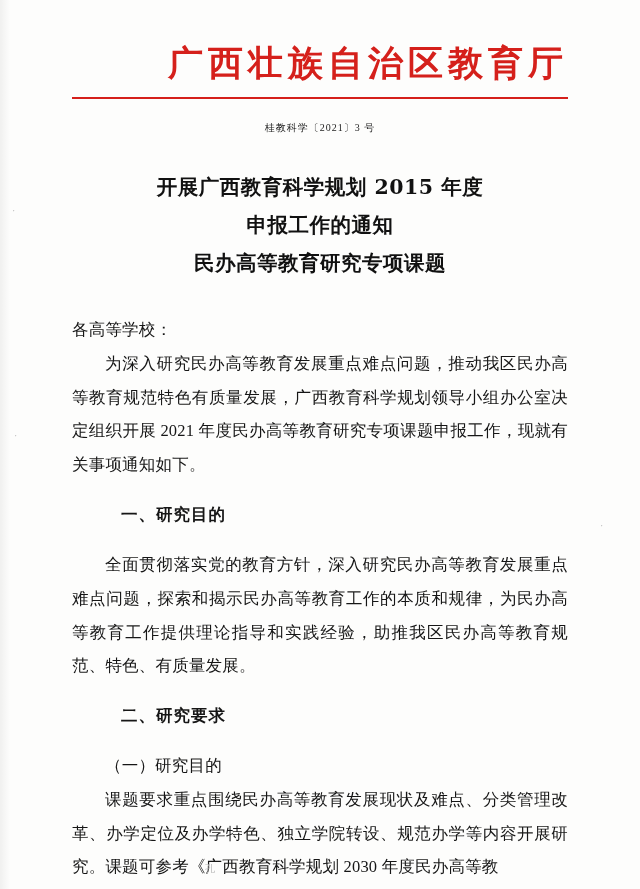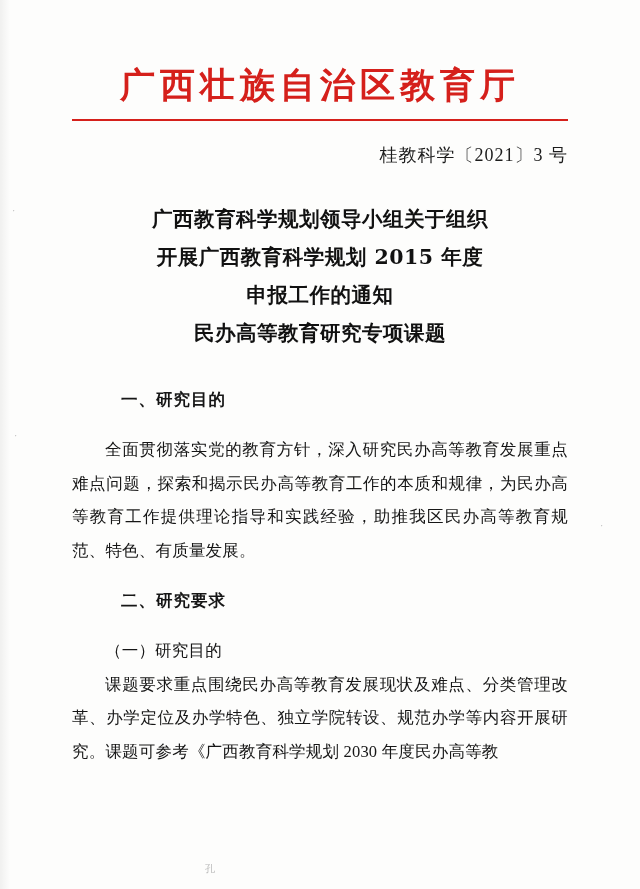--- a/index.html
+++ b/index.html
@@ -18,43 +18,43 @@
   .page {
     position: relative;
     width: 640px;
     height: 889px;
     background: #fdfdfc;
     box-sizing: border-box;
     padding: 0 72px;
   }
   
   .masthead {
-    padding-top: 65px;
-    text-align: center;
+    padding-top: 43px;
+    text-align: right;
   }
   .masthead-title {
     color: #d5201b;
     font-family: "DejaVu Serif", "Liberation Serif", serif;
     font-weight: bold;
     font-size: 35px;
     letter-spacing: 5px;
     line-height: 1.15;
     white-space: nowrap;
   }
   .masthead-rule {
     margin-top: 14px;
     height: 2px;
     background: #d5201b;
     width: 100%;
   }
   
   .doc-number {
     margin-top: 22px;
-    text-align: right;
-    font-size: 18px;
+    text-align: center;
+    font-size: 10px;
     letter-spacing: 1px;
     color: #1c1c1c;
     font-family: "Liberation Serif", serif;
   }
   
   .doc-title {
     margin-top: 34px;
     text-align: center;
     font-size: 20.5px;
     font-weight: bold;
@@ -119,27 +119,28 @@
   <div class="edge-shadow"></div>
 
   <div class="masthead">
     <div class="masthead-title">广西壮族自治区教育厅</div>
     <div class="masthead-rule"></div>
   </div>
 
   <div class="doc-number">桂教科学〔2021〕3 号</div>
 
   <div class="doc-title">
-    <div>广西教育科学规划领导小组关于组织</div>
     <div>开展广西教育科学规划 2015 年度</div>
     <div>申报工作的通知</div>
     <div>民办高等教育研究专项课题</div>
   </div>
 
   <div class="body-text">
+    <p class="para no-indent">各高等学校：</p>
+    <p class="para">为深入研究民办高等教育发展重点难点问题，推动我区民办高等教育规范特色有质量发展，广西教育科学规划领导小组办公室决定组织开展 2021 年度民办高等教育研究专项课题申报工作，现就有关事项通知如下。</p>
     <p class="section-head">一、研究目的</p>
     <p class="para">全面贯彻落实党的教育方针，深入研究民办高等教育发展重点难点问题，探索和揭示民办高等教育工作的本质和规律，为民办高等教育工作提供理论指导和实践经验，助推我区民办高等教育规范、特色、有质量发展。</p>
     <p class="section-head">二、研究要求</p>
     <p class="sub-head">（一）研究目的</p>
     <p class="para">课题要求重点围绕民办高等教育发展现状及难点、分类管理改革、办学定位及办学特色、独立学院转设、规范办学等内容开展研究。课题可参考《广西教育科学规划 2030 年度民办高等教</p>
   </div>
 
   <span class="artifact a1">·</span>
   <span class="artifact a2">·</span>
   <span class="artifact a3">·</span>

